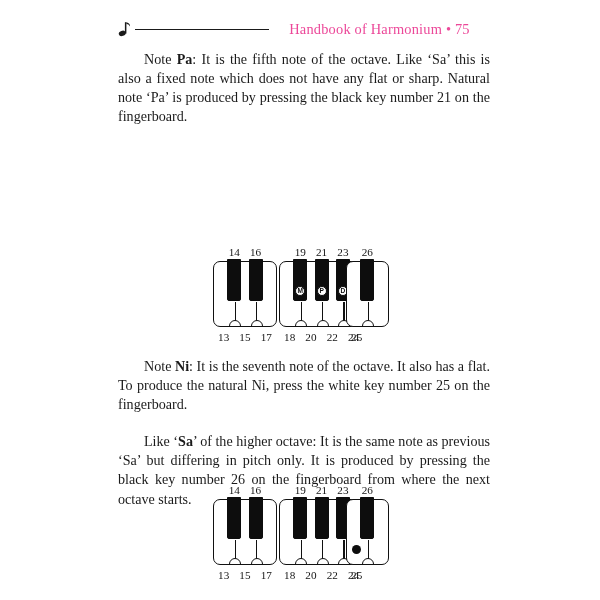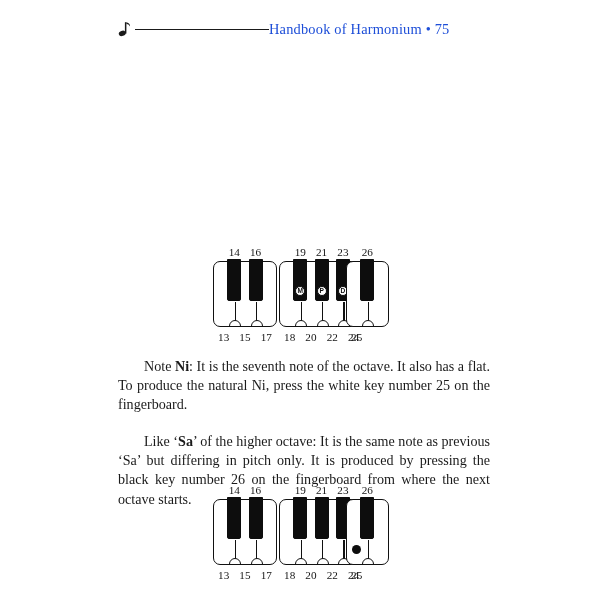--- a/index.html
+++ b/index.html
@@ -44,25 +44,25 @@
   .header-note svg { display: block; }
   .header-rule {
     flex: 0 0 auto;
     width: 134px;
     height: 0;
     border-top: 1.6px solid #1a1a1a;
     margin-top: 1px;
   }
   .header-title {
     flex: 1 1 auto;
-    text-align: left;
+    text-align: center;
     font-size: 14.4px;
     letter-spacing: 0.2px;
     white-space: nowrap;
-    color: #1d4ed8;
+    color: #ec4899;
   }
 
   
   .content {
     position: absolute;
     left: 118px;
     top: 50px;
     width: 372px;
   }
   p.para {
@@ -183,20 +183,23 @@
         <path d="M8.4 2.2 C11.2 3.0 12.4 4.6 12.0 6.6 C11.6 5.0 10.3 4.2 8.4 3.9 Z" fill="#1a1a1a"></path>
       </svg>
     </span>
     <span class="header-rule"></span>
     <span class="header-title">Handbook of Harmonium • 75</span>
   </div>
 
   <div class="content" style="top:50px;">
 
 
+    <p class="para">
+      <span>Note </span><b>Pa</b><span>: It is the fifth note of the octave. Like ‘Sa’ this is also a fixed note which does not have any flat or sharp. Natural note ‘Pa’ is produced by pressing the black key number 21 on the fingerboard.</span>
+    </p>
 
 
   </div>
 
   <div class="kbd-figure" id="fig1" style="left:201px; top:246px;">
     <div class="numrow" id="fig1-top">
         <span style="left: 21.3px;">14</span>
         <span style="left: 42.6px;">16</span>
         <span style="left: 87.3px;">19</span>
         <span style="left: 108.6px;">21</span>

